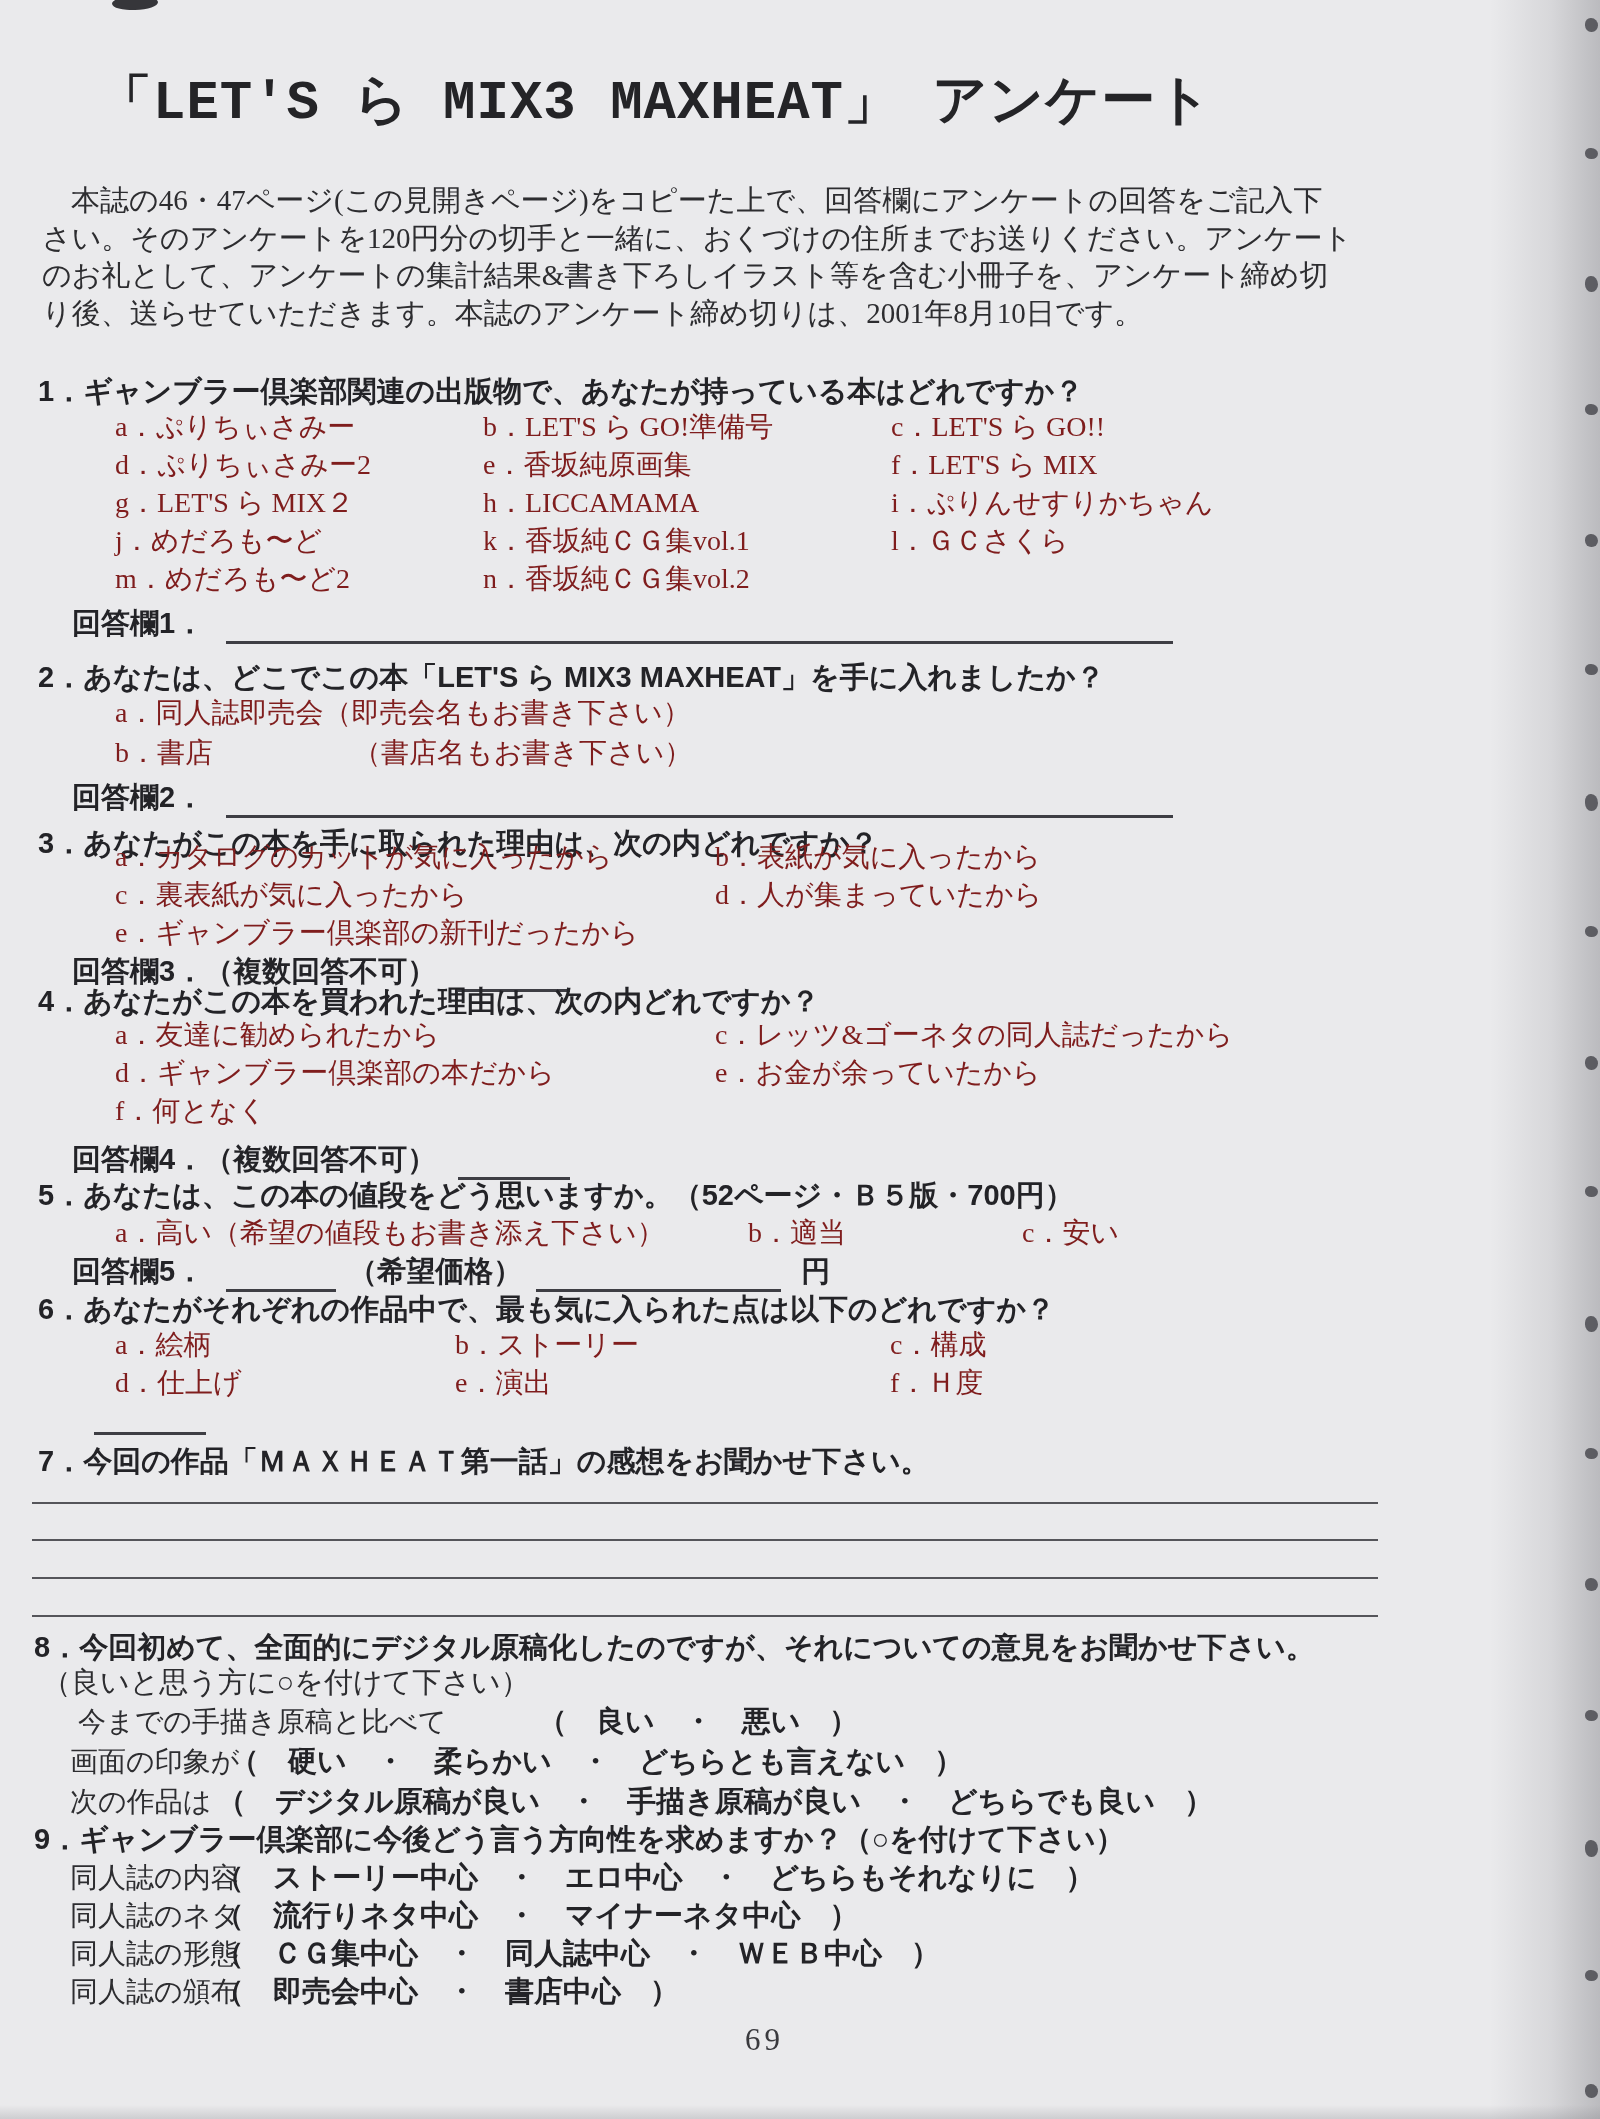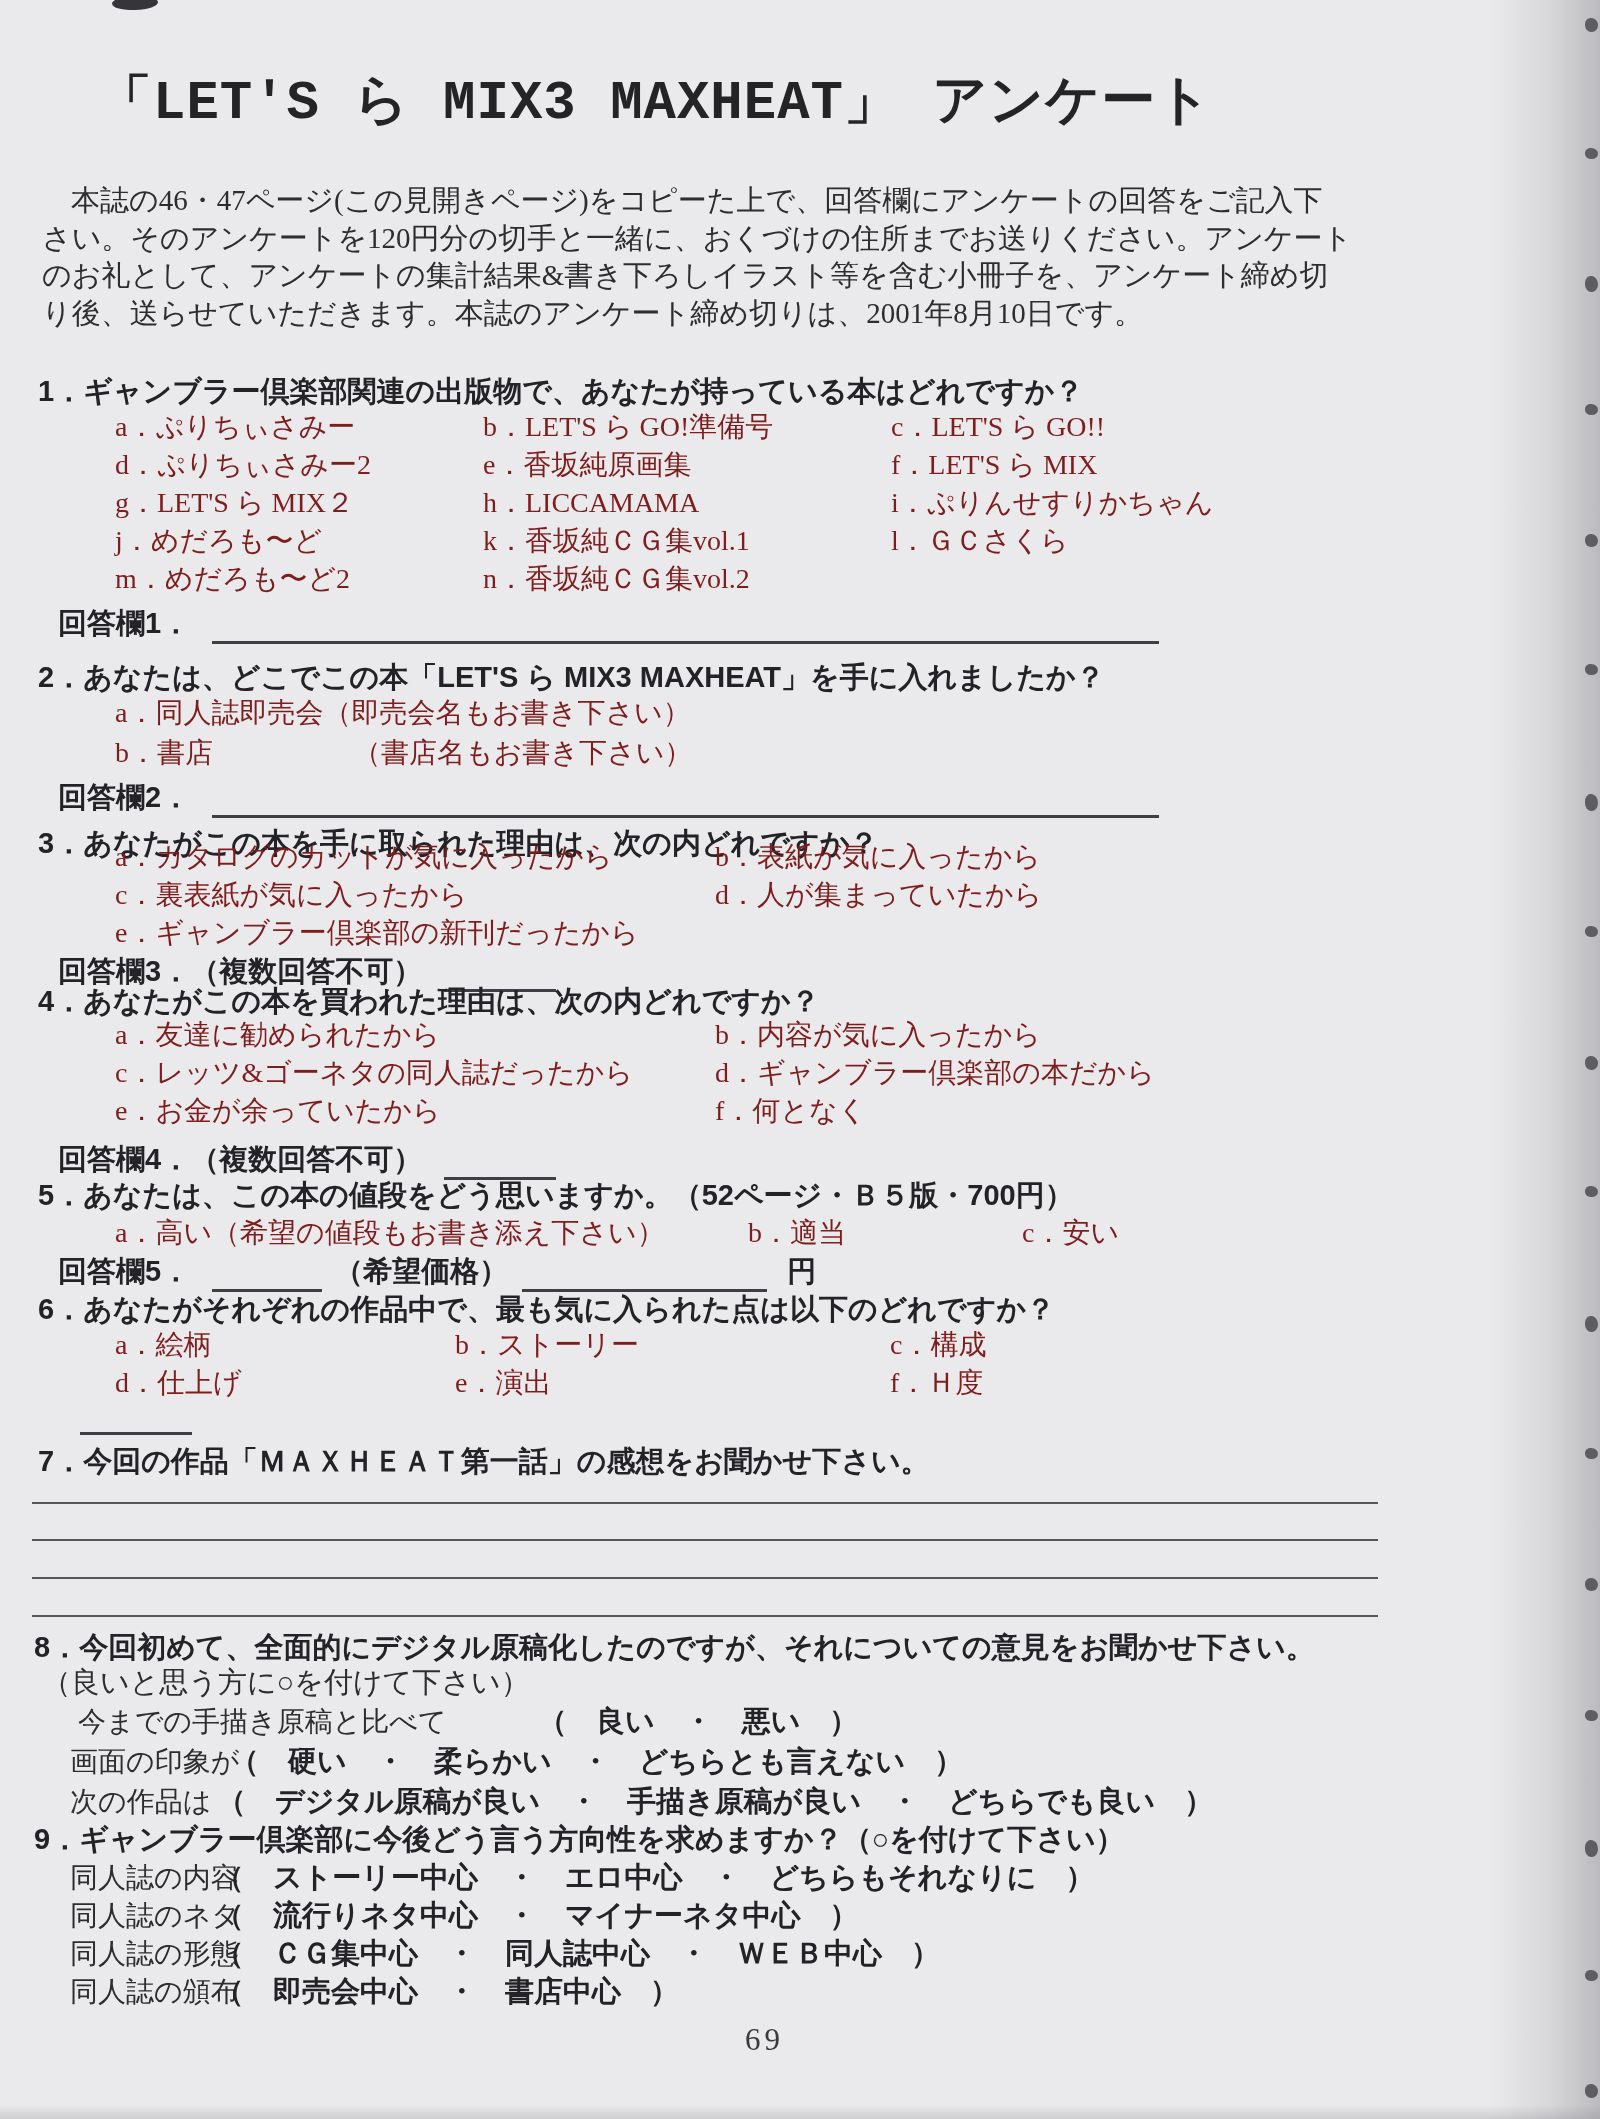--- a/index.html
+++ b/index.html
@@ -44,21 +44,21 @@
     font-weight:700;color:#232327;
   }
   .qheader{font-size:29px;white-space:nowrap;left:38px;}
   .opt{font-size:28px;white-space:nowrap;color:#7f1d1d;}
   .grid{display:grid;left:115px;}
   .grid>div{height:38px;}
   .g3a{grid-template-columns:368px 408px auto;}
   .g2{grid-template-columns:600px auto;}
   .g3b{grid-template-columns:633px 274px auto;font-family:Liberation Serif, serif;}
   .g3c{grid-template-columns:340px 435px auto;}
-  .ansrow{left:58px;display:flex;align-items:flex-end;white-space:nowrap;justify-content:flex-end;}
+  .ansrow{left:72px;display:flex;align-items:flex-end;white-space:nowrap;justify-content:flex-end;}
   .anslabel{font-size:29px;}
   .uline{display:inline-block;border-bottom:3px solid #3e3e44;height:30px;margin-left:22px;}
   .uline.mid{margin:0 14px;}
   .unit{font-size:29px;margin-left:6px;}
   .freeline{position:absolute;left:32px;width:1346px;border-top:2px solid #55555a;height:0;}
   .q89row{display:flex;white-space:nowrap;align-items:baseline;}
   .q89row .lbl{font-size:28px;}
   .q89row .cho{font-size:29px;}
   .pagenum{left:745px;top:2022px;font-size:31px;letter-spacing:4px;color:#3a3a3e;}
 </style>
@@ -120,21 +120,20 @@
     <div></div>
   </div>
   <div class="abs ansrow" style="top:952px">
     <span class="gothic anslabel">回答欄3．（複数回答不可）</span>
     <span class="uline" style="width:112px"></span>
   </div>
 
   <div class="abs gothic qheader" style="top:982px">4．あなたがこの本を買われた理由は、次の内どれですか？</div>
   <div class="abs grid g2" style="top:1016px">
     <div class="opt">a．友達に勧められたから</div>
-    <div class="opt">b．内容が気に入ったから</div>
     <div class="opt">c．レッツ&amp;ゴーネタの同人誌だったから</div>
     <div class="opt">d．ギャンブラー倶楽部の本だから</div>
     <div class="opt">e．お金が余っていたから</div>
     <div class="opt">f．何となく</div>
   </div>
   <div class="abs ansrow" style="top:1140px">
     <span class="gothic anslabel">回答欄4．（複数回答不可）</span>
     <span class="uline" style="width:112px"></span>
   </div>
 

